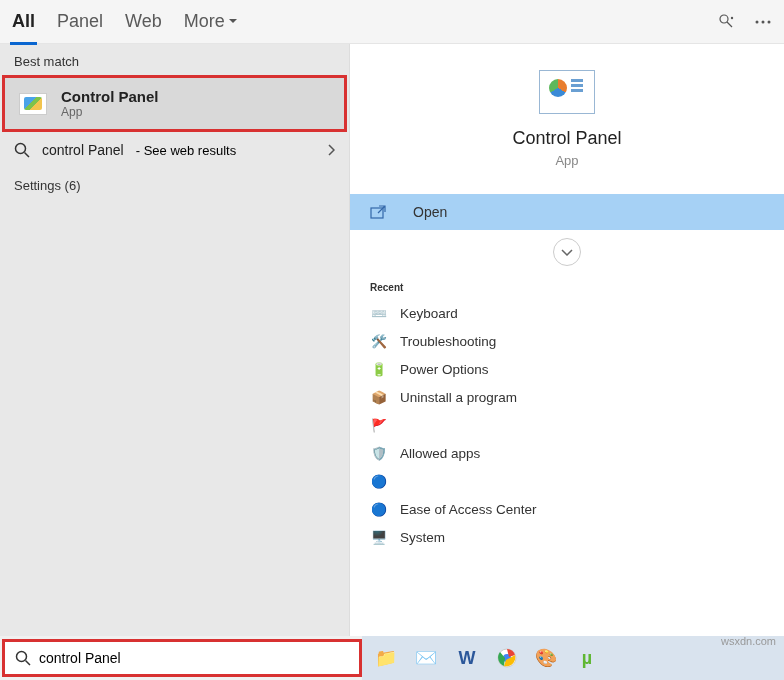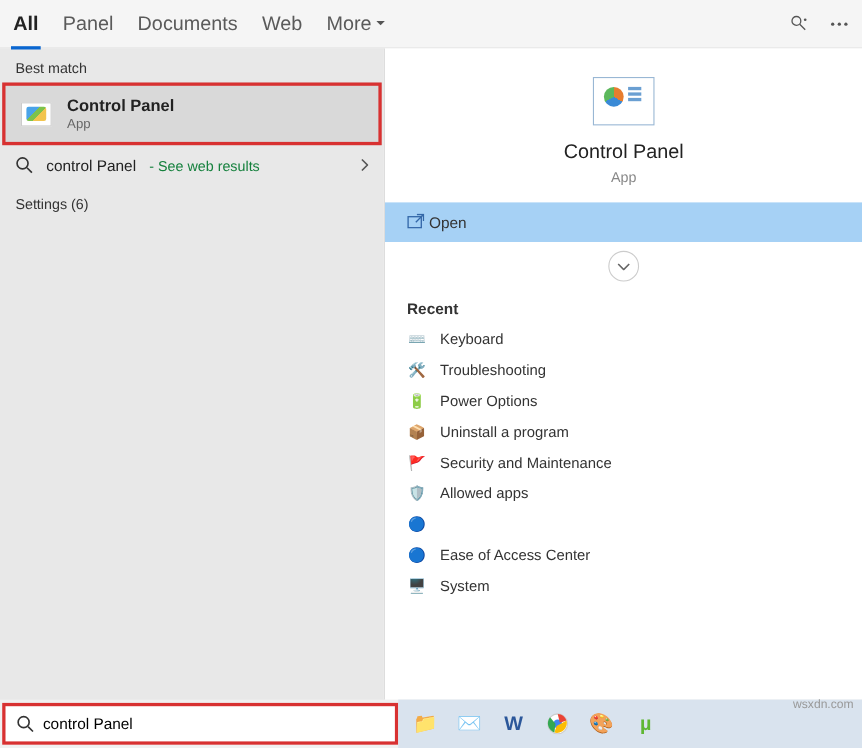--- a/index.html
+++ b/index.html
@@ -19,56 +19,55 @@
 
 .section-label { font-size: 13px; font-weight: 400; color: #333; padding: 10px 14px 6px; }
 .best-match { border: 3px solid #d83131; background: #d9d9d9; padding: 10px 14px; display: flex; align-items: center; gap: 14px; margin: 0 2px; }
 .cp-icon { width: 28px; height: 22px; background: #fff; border: 1px solid #ccc; display: flex; align-items: center; justify-content: center; }
 .cp-icon-inner { width: 18px; height: 13px; background: linear-gradient(135deg,#4aa3e8 40%,#7dc24b 40% 60%,#f2c44e 60%); border-radius: 2px; }
 .bm-text .title { font-size: 15px; font-weight: 600; color: #222; }
 .bm-text .sub { font-size: 12px; color: #666; }
 
 .web-row { padding: 10px 14px; display: flex; align-items: center; gap: 12px; cursor: pointer; }
 .web-row .query { font-size: 14px; color: #222; }
-.web-row .hint { font-size: 13px; color: #15803d; }
+.web-row .hint { font-size: 13px; color: #000000; }
 .web-row .chev { margin-left: auto; color: #555; }
 
 .detail-head { text-align: center; padding: 26px 10px 16px; }
 .big-icon { width: 56px; height: 44px; background: #fff; border: 1px solid #99b7d4; margin: 0 auto 14px; display: flex; align-items: center; justify-content: center; }
 .big-icon-inner { width: 36px; height: 26px; display: flex; }
 .big-icon-inner .pie { width: 18px; height: 18px; border-radius: 50%; background: conic-gradient(#e87d2e 0 120deg,#3a8ad6 120deg 240deg,#5cb85c 240deg); }
 .big-icon-inner .bars { display: flex; flex-direction: column; gap: 2px; margin-left: 4px; }
 .big-icon-inner .bars div { width: 12px; height: 3px; background: #6a9fd2; }
 .detail-title { font-size: 18px; color: #222; margin-bottom: 4px; }
 .detail-sub { font-size: 13px; color: #888; }
 
-.open-row { background: #a6d1f5; padding: 10px 20px; display: flex; gap: 4px; cursor: pointer; font-size: 14px; color: #333; }
+.open-row { background: #a6d1f5; padding: 10px 20px; display: flex; align-items: center; gap: 27px; cursor: pointer; font-size: 14px; color: #333; margin-top: 10px; }
 .expand-btn { margin: 8px auto; width: 28px; height: 28px; border: 1px solid #ccc; border-radius: 50%; display: flex; align-items: center; justify-content: center; color: #666; cursor: pointer; }
 
-.recent-label { font-size: 14px; font-weight: 600; color: #333; padding: 8px 20px 6px; }
+.recent-label { font-size: 10px; font-weight: 600; color: #333; padding: 8px 20px 6px; }
 .recent-list { padding: 0 12px; }
 .recent-item { display: flex; align-items: center; gap: 12px; padding: 6px 8px; font-size: 13.5px; color: #333; cursor: pointer; }
 .ri-icon { width: 18px; height: 16px; display: flex; align-items: center; justify-content: center; font-size: 13px; }
 
 .bottombar { position: absolute; bottom: 0; left: 0; right: 0; height: 44px; display: flex; align-items: center; }
 .searchbox { width: 360px; height: 38px; border: 3px solid #d83131; background: #fff; display: flex; align-items: center; padding: 0 10px; gap: 8px; margin-left: 2px; }
 .searchbox input { border: none; outline: none; font-size: 14px; flex: 1; }
 .taskbar { flex: 1; height: 44px; background: #d9e3ee; display: flex; align-items: center; padding: 0 8px; gap: 6px; }
 .task-icon { width: 34px; height: 34px; display: flex; align-items: center; justify-content: center; font-size: 18px; cursor: pointer; }
 .watermark { position: absolute; right: 8px; bottom: 33px; font-size: 11px; color: #999; }
 
 svg { display: block; }
 </style>
 </head>
 <body>
 
 <div class="topbar">
   <div class="tab active">All</div>
   <div class="tab">Panel</div>
-  <div class="tab">Documents</div>
   <div class="tab">Web</div>
   <div class="tab more-tab">
     <span>More</span>
     <svg width="8" height="5" viewBox="0 0 8 5">
         <path d="M0 0 L4 4 L8 0" fill="#555"></path>
       </svg>
   </div>
   <div class="topbar-right">
     <div class="icon-btn">
       <svg width="18" height="18" viewBox="0 0 18 18">
@@ -160,21 +159,20 @@
       <div class="recent-item">
           <span class="ri-icon">🔋</span>
           <span>Power Options</span>
         </div>
       <div class="recent-item">
           <span class="ri-icon">📦</span>
           <span>Uninstall a program</span>
         </div>
       <div class="recent-item">
           <span class="ri-icon">🚩</span>
-          <span>Security and Maintenance</span>
         </div>
       <div class="recent-item">
           <span class="ri-icon">🛡️</span>
           <span>Allowed apps</span>
         </div>
       <div class="recent-item">
           <span class="ri-icon">🔵</span>
         </div>
       <div class="recent-item">
           <span class="ri-icon">🔵</span>

